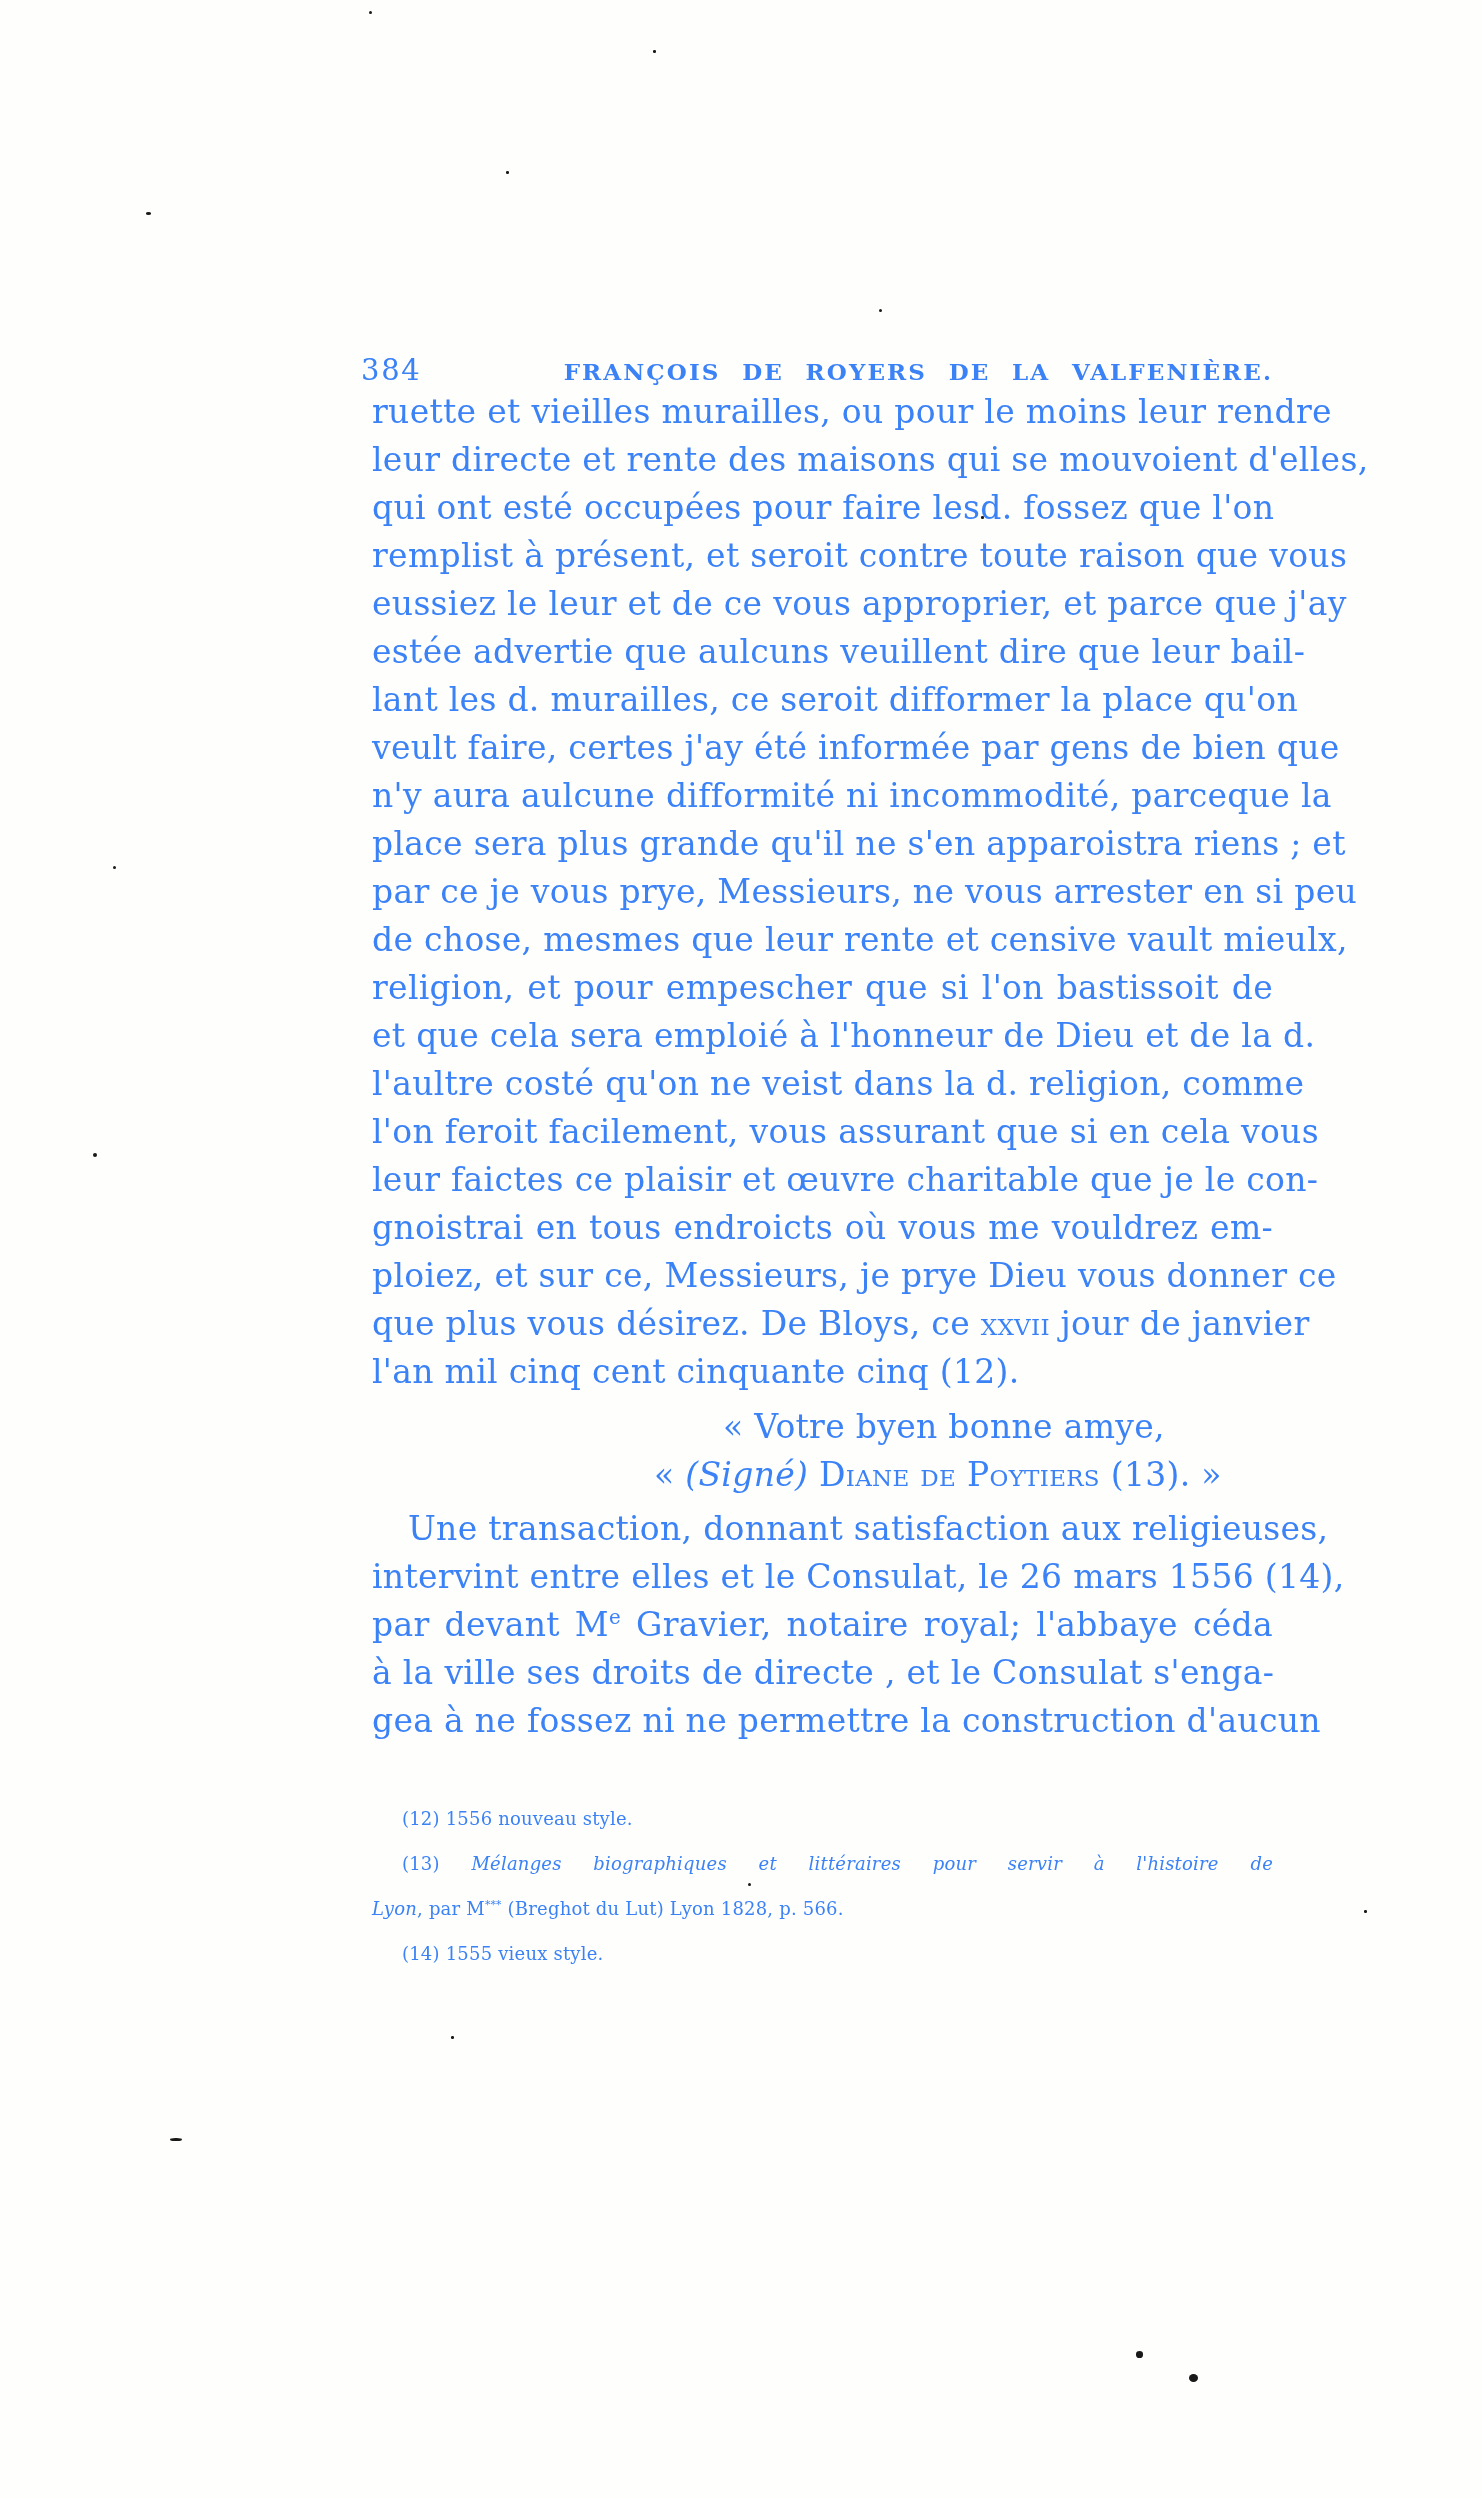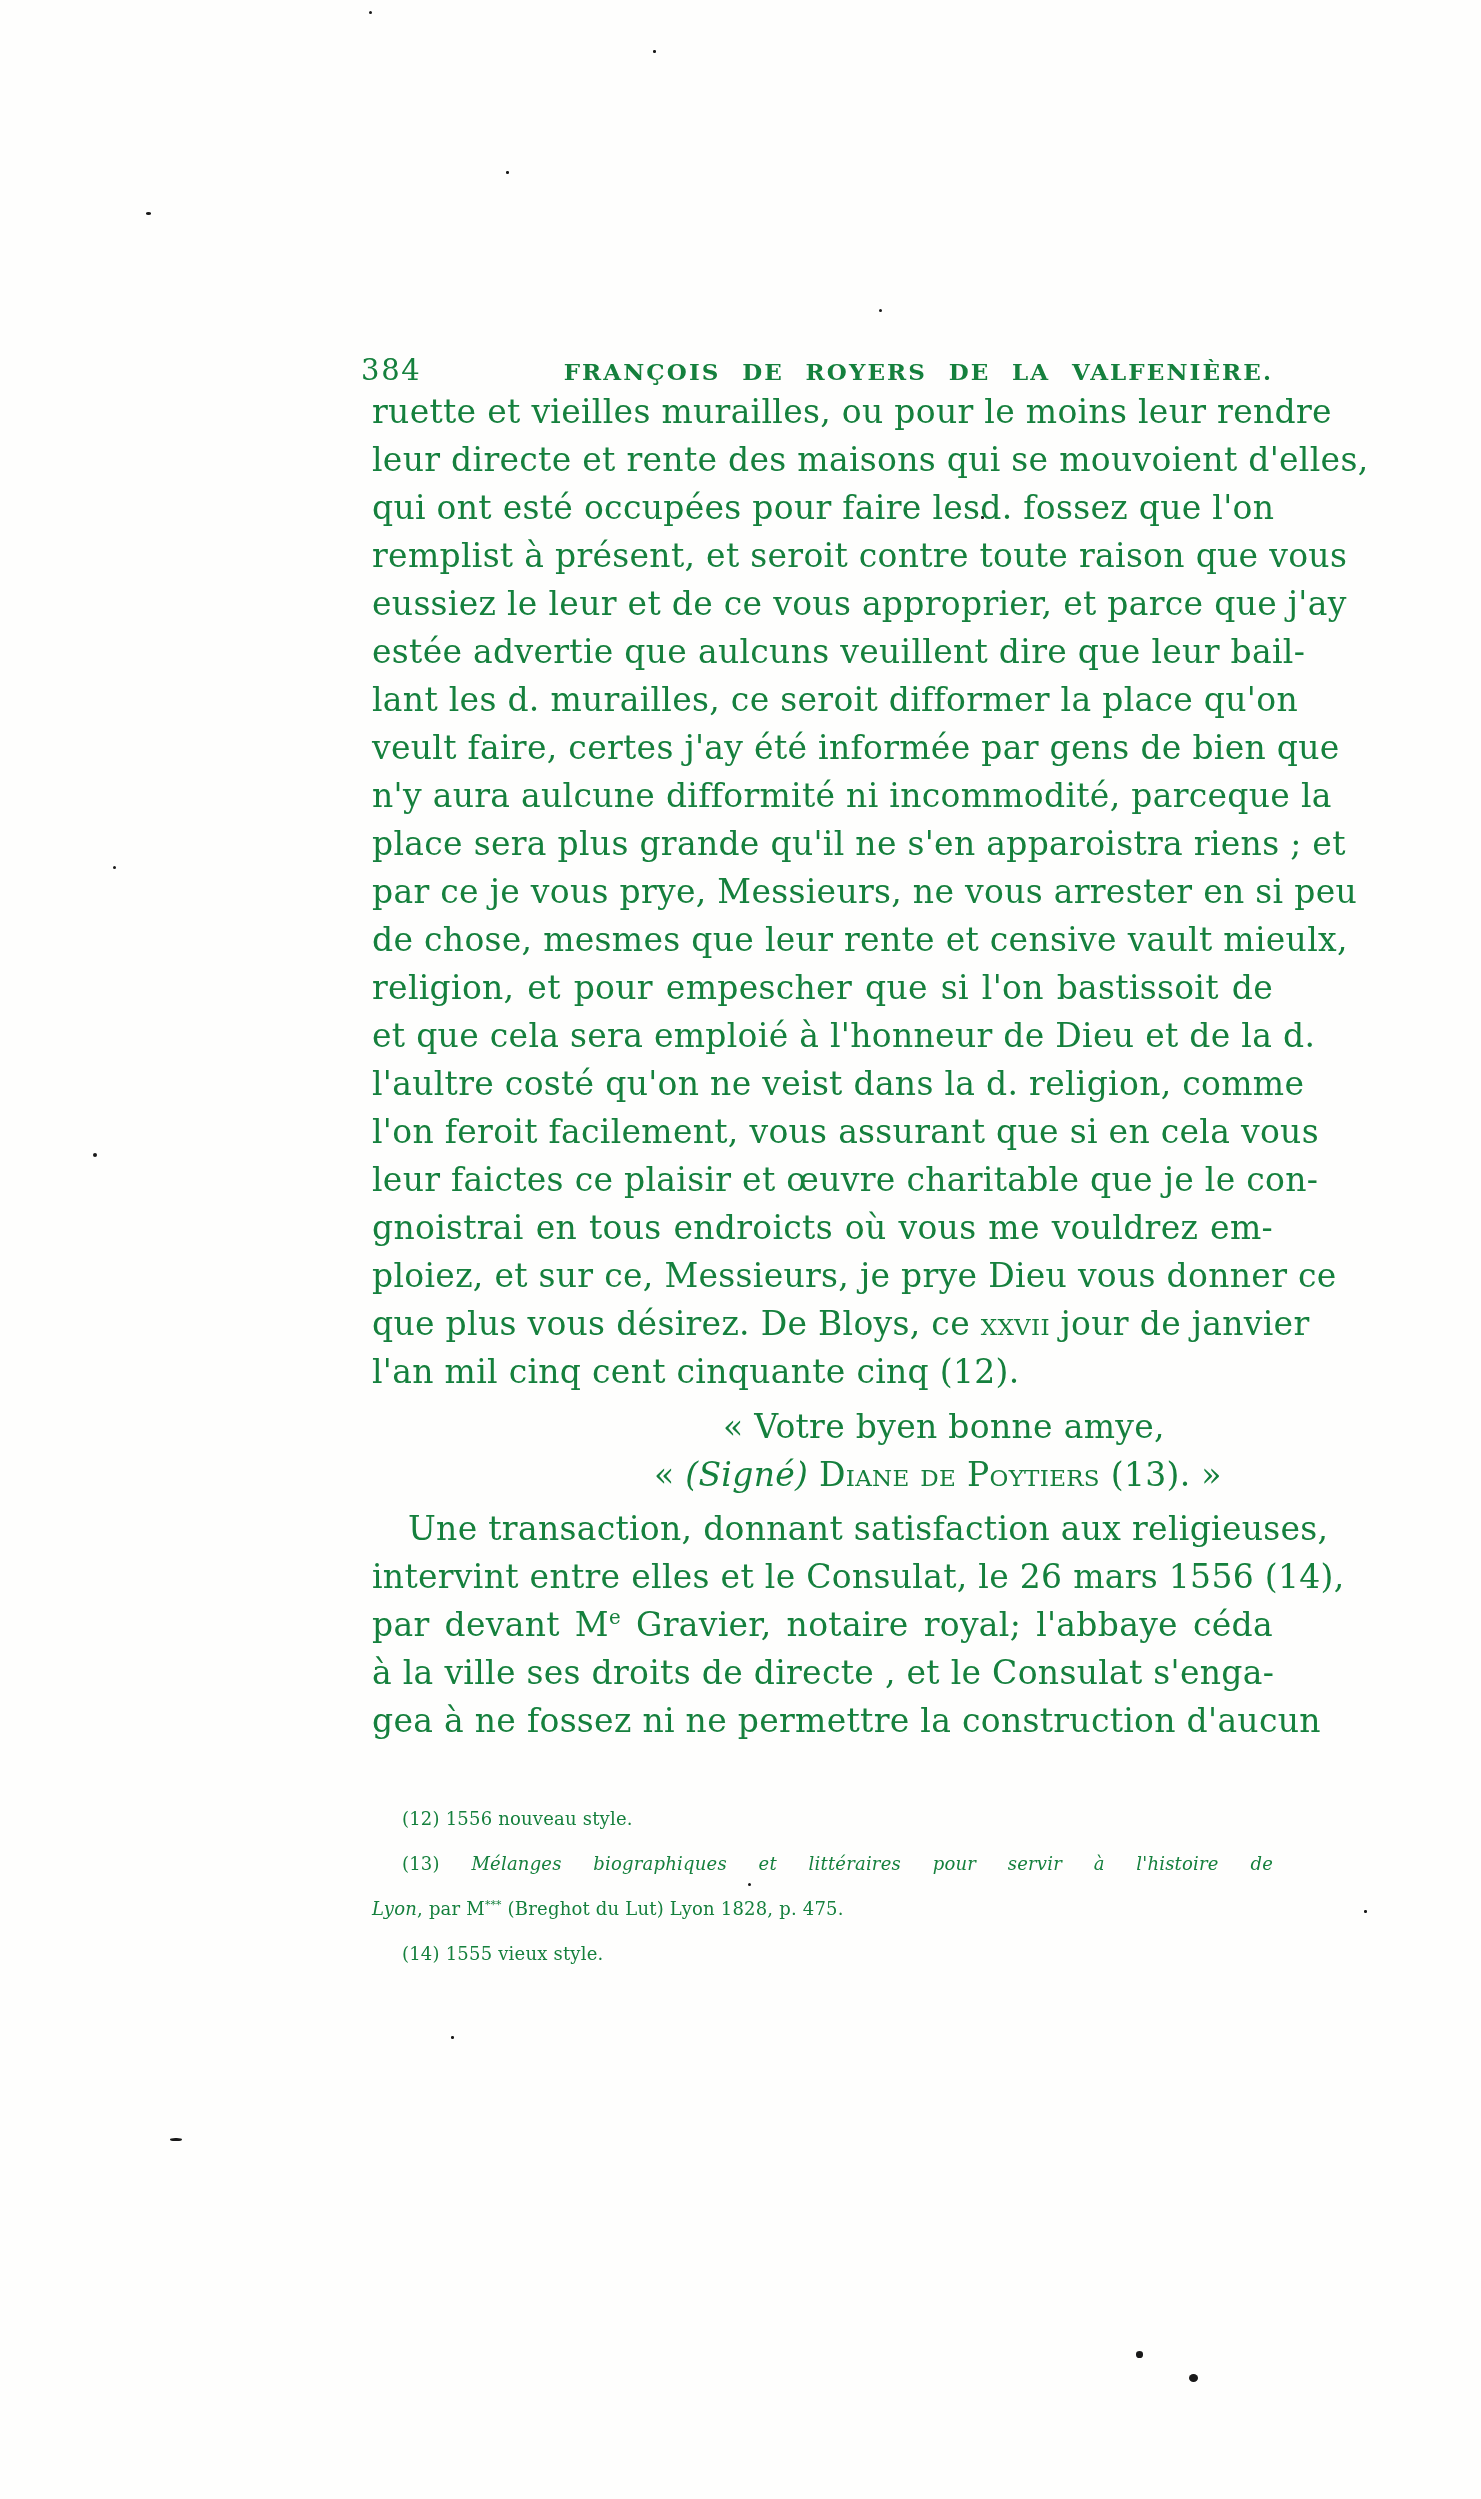--- a/index.html
+++ b/index.html
@@ -1,21 +1,21 @@
 <!DOCTYPE html>
 <html style="font-size:13.2px"><head>
 <meta charset="utf-8">
 <style>
   html, body { margin: 0; padding: 0; background: #ffffff; }
   .page {
     position: relative;
     width: 1482px;
     height: 2500px;
     background: #fefefd;
-    color: #15803d;
+    color: #3b82f6;
     font-family: "DejaVu Serif", "Liberation Serif", serif;
     overflow: hidden;
   }
   
   .running-head {
     position: absolute;
     left: 361px; top: 351px; width: 912px; height: 36px;
   }
   .pagenum {
     position: absolute; left: 0; top: 1.7px;
@@ -98,21 +98,21 @@
     <section class="closing">
         <div class="line indent"><span>Une transaction, donnant satisfaction aux religieuses,</span></div>
         <div class="line"><span>intervint  entre elles et le Consulat, le 26 mars 1556 (14),</span></div>
         <div class="line"><span>par  devant  M</span><span class="sup">e</span><span>  Gravier,  notaire  royal;  l'abbaye  céda</span></div>
         <div class="line"><span>à  la ville  ses  droits  de  directe ,  et  le  Consulat  s'enga-</span></div>
         <div class="line"><span>gea  à  ne  fossez  ni  ne  permettre  la  construction  d'aucun</span></div>
       </section>
     <section class="footnotes">
         <div class="line end fn-first"><span>(12)  1556 nouveau style.</span></div>
         <div class="line fn-first"><span>(13)  </span><span class="italic">Mélanges biographiques et littéraires  pour servir à  l'histoire de</span></div>
-        <div class="line end"><span class="italic">Lyon</span><span>, par M</span><span class="sup">***</span><span> (Breghot du Lut) Lyon 1828, p. 475.</span></div>
+        <div class="line end"><span class="italic">Lyon</span><span>, par M</span><span class="sup">***</span><span> (Breghot du Lut) Lyon 1828, p. 566.</span></div>
         <div class="line end fn-first"><span>(14)  1555 vieux style.</span></div>
       </section>
   </main>
 
   <div class="speck" style="left:369px; top:10.7px;  width:3.3px;  height:3.3px;"></div>
   <div class="speck" style="left:653px; top:50px;  width:2.5px;  height:2.5px;"></div>
   <div class="speck" style="left:506px; top:171px; width:2.5px;  height:2.5px;"></div>
   <div class="speck" style="left:879px;top:309px; width:3.3px;  height:3.3px;"></div>
   <div class="speck" style="left:146px; top:212px; width:5px;  height:2.5px;"></div>
   <div class="speck" style="left:981px;top:516px; width:2.5px;  height:2.5px;"></div>

